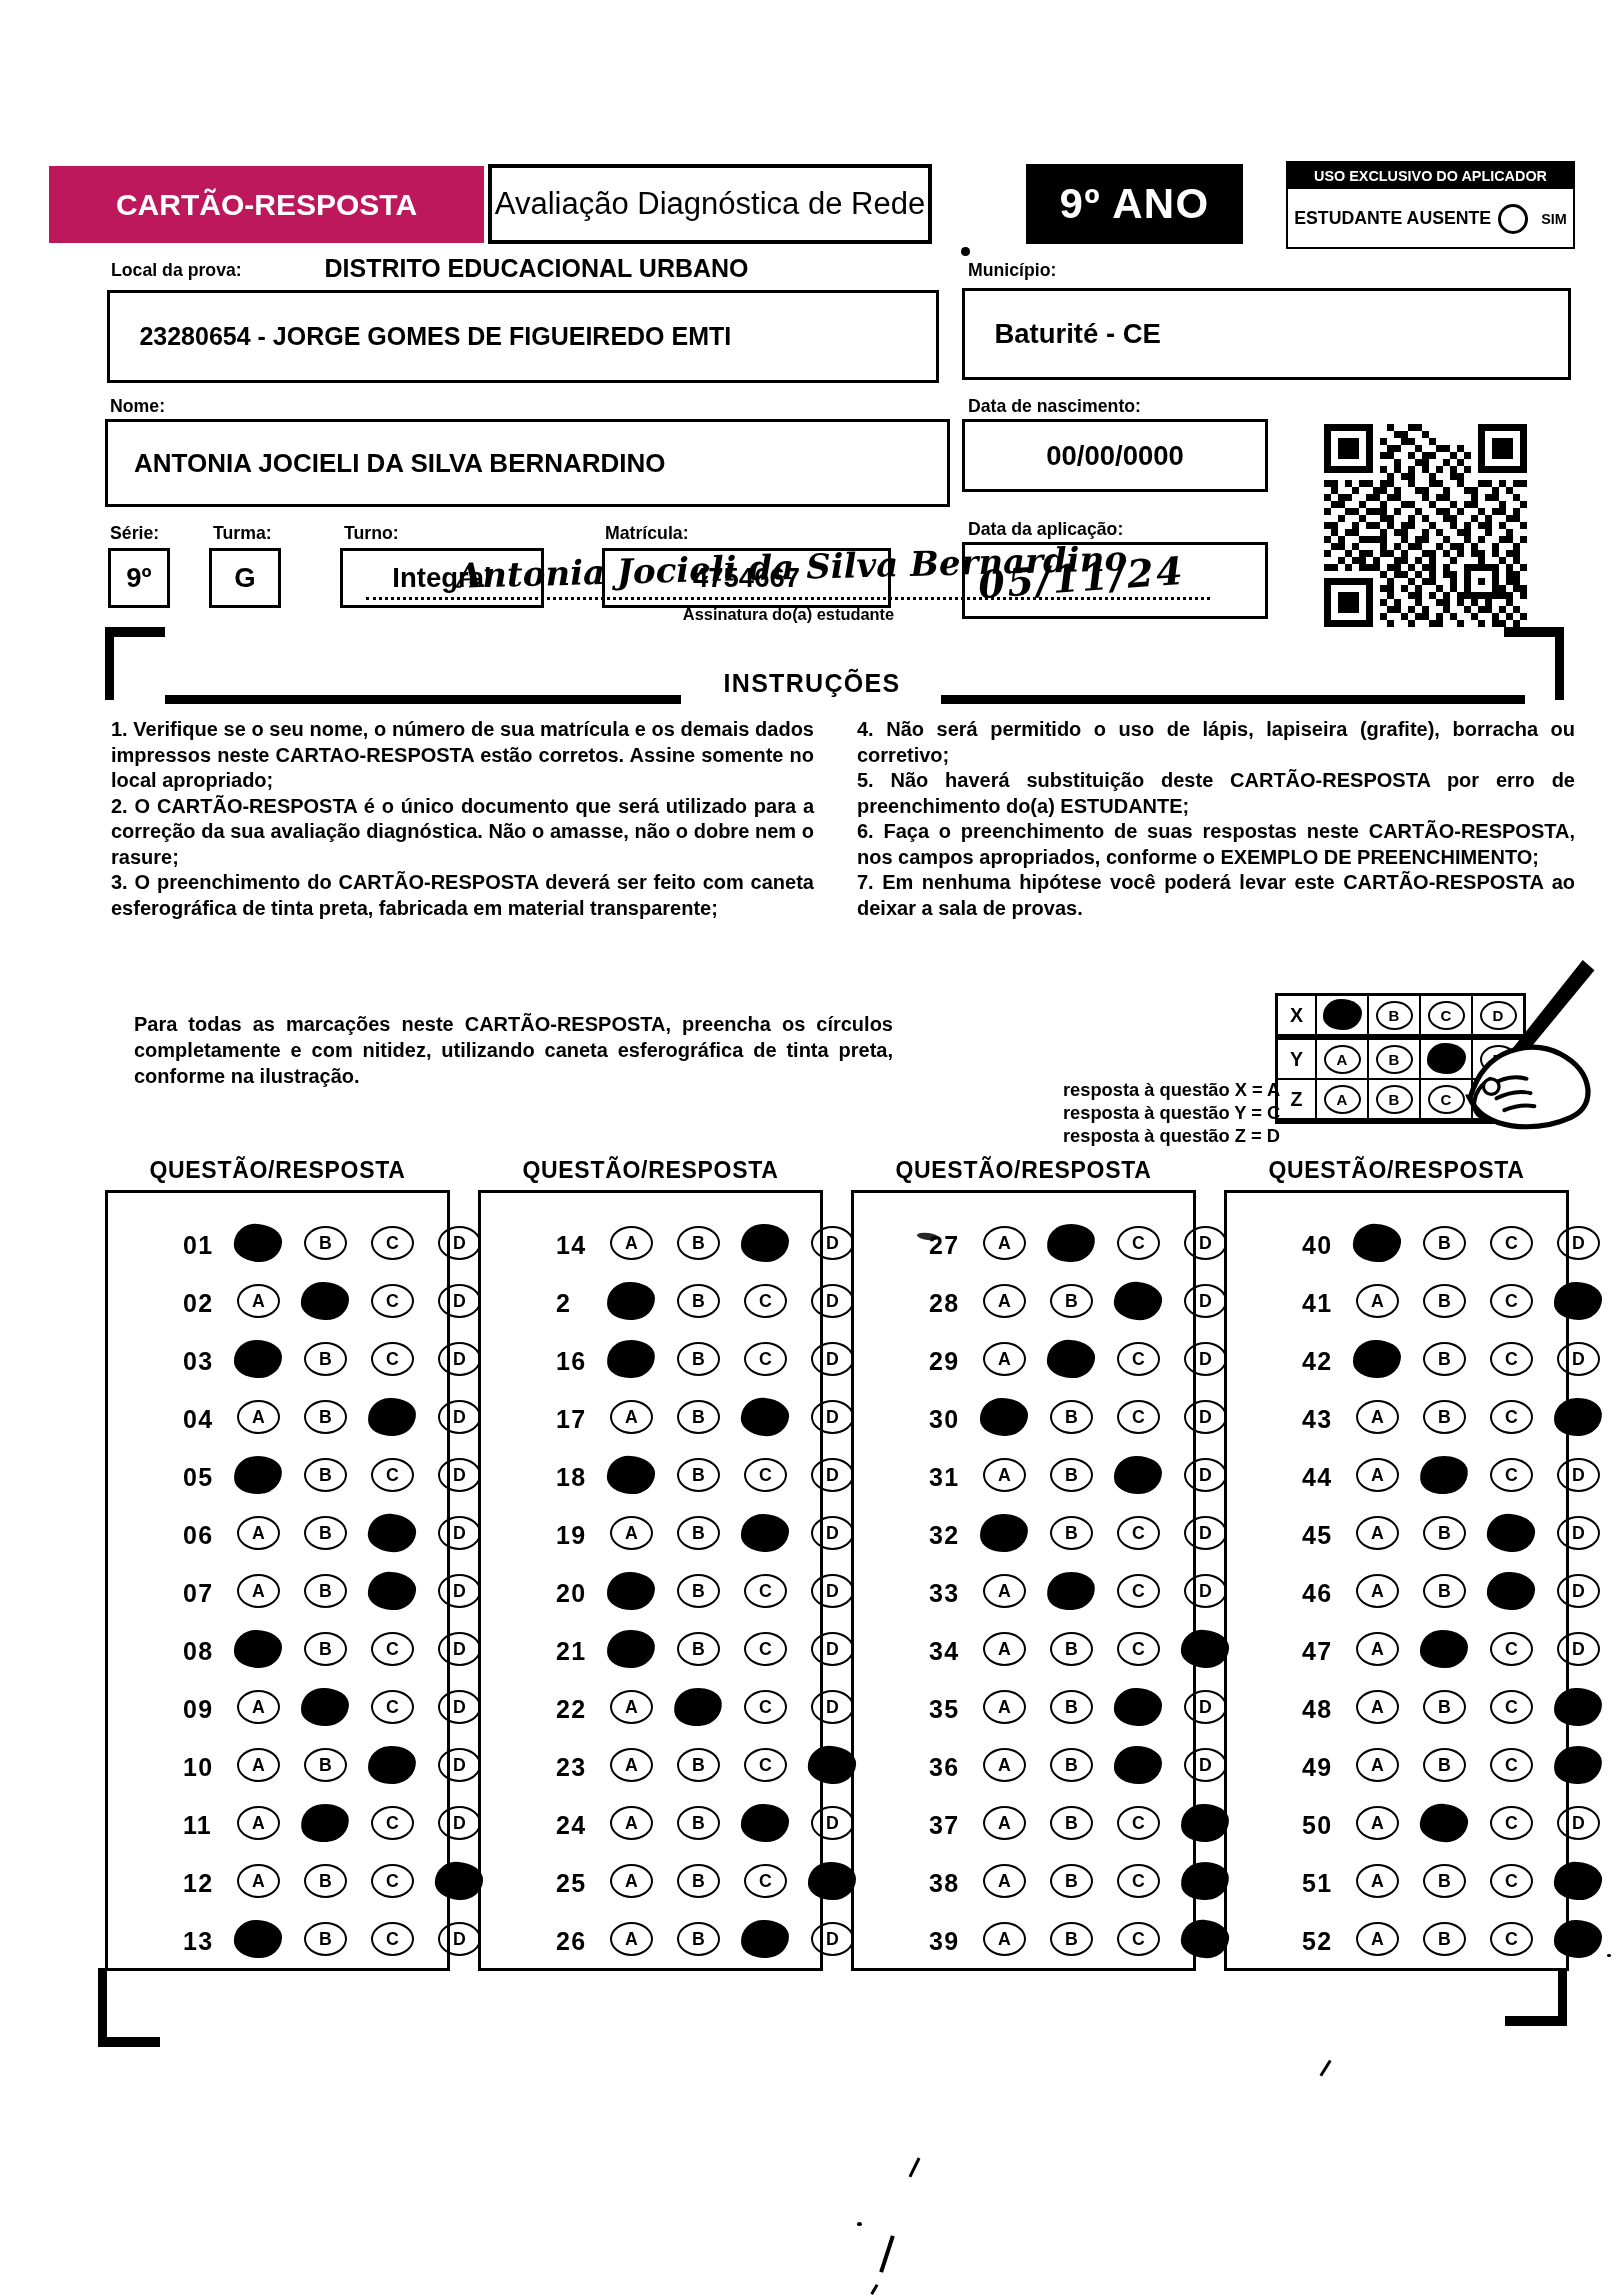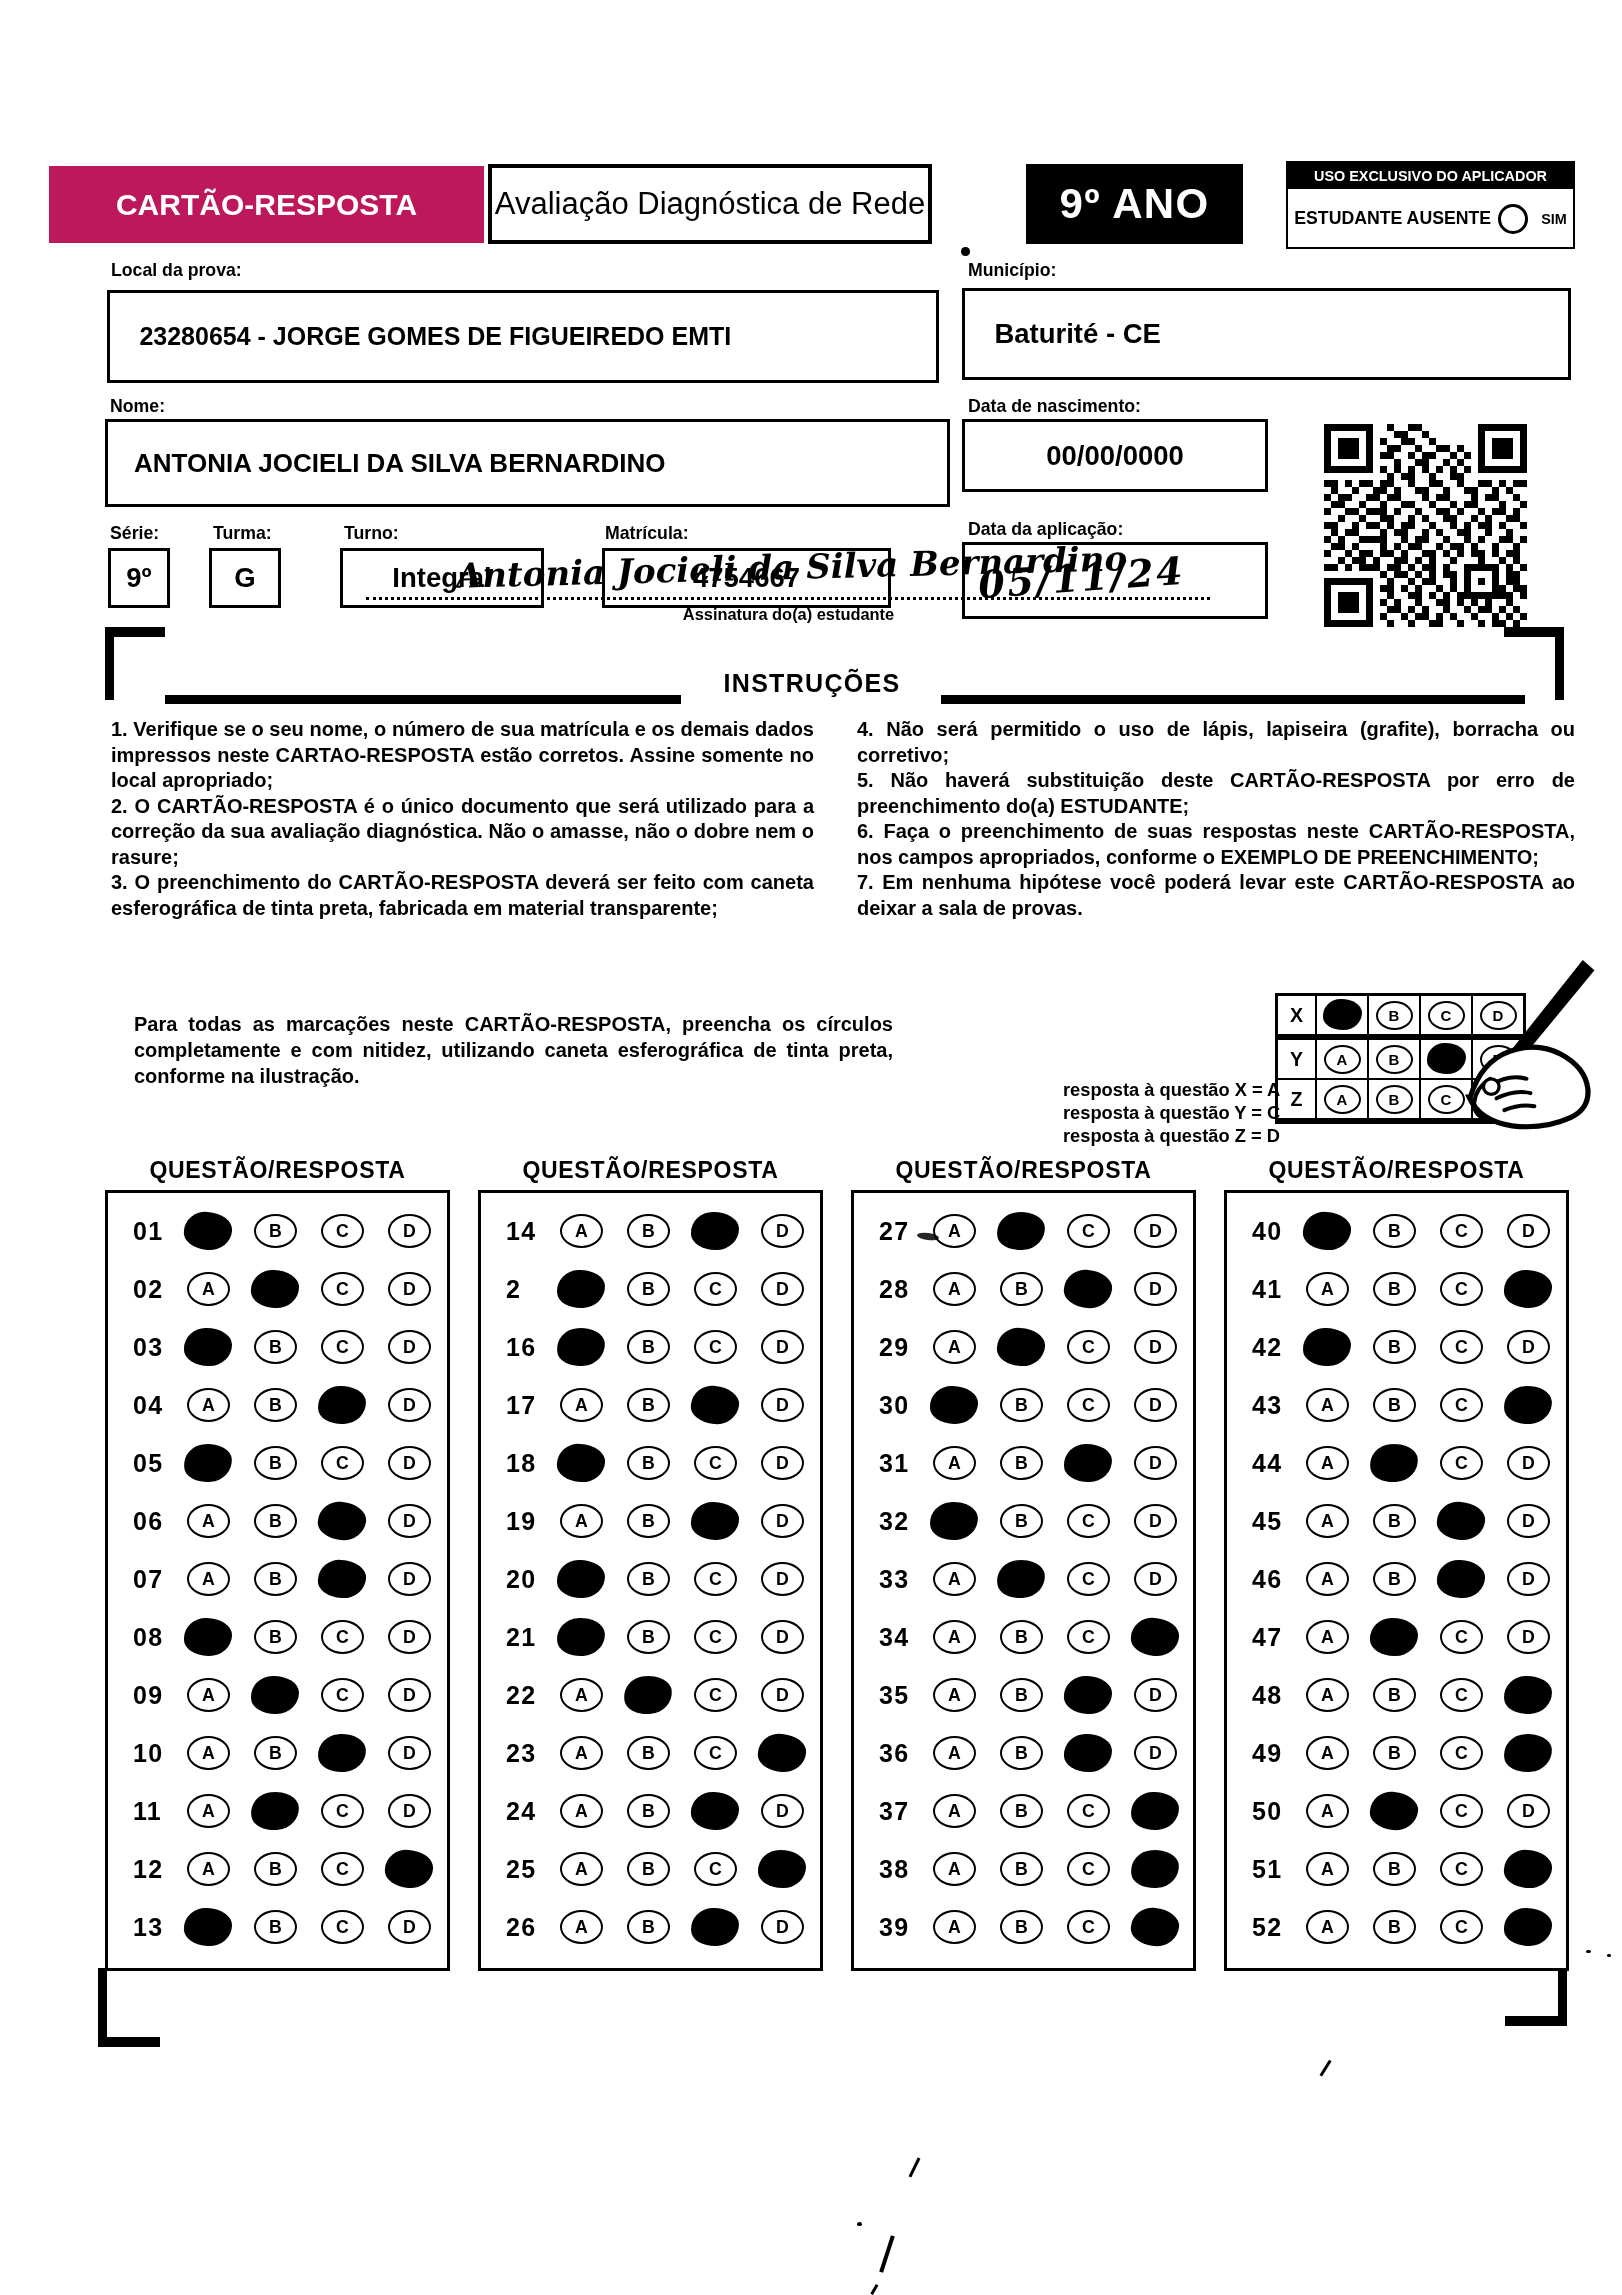--- a/index.html
+++ b/index.html
@@ -56,21 +56,21 @@
           display:inline-flex;align-items:center;justify-content:center;
           font-weight:700;font-size:17.7px;flex:none;}
   .blob{border:none;background:#000;width:48px;height:38px;
         border-radius:46% 54% 48% 52% / 55% 45% 57% 43%;}
   .ex-bubble{width:37px;height:29px;font-size:15px;border-width:2px;}
   .ex-blob{width:39px;height:31px;}
   
   .answers-col{position:absolute;width:345px;top:1157px;}
   .answers-header{height:33px;text-align:center;font-weight:700;font-size:23px;letter-spacing:0.7px;}
   .answers-box{box-sizing:border-box;width:345px;height:781px;border:3.9px solid #000;padding-top:9.2px;margin-top:0;}
-  .ans-row{display:flex;align-items:center;height:58px;padding-left:25px;}
+  .ans-row{display:flex;align-items:flex-end;height:58px;padding-left:35px;margin-left:40px;}
   .ans-num{width:54px;font-size:25px;font-weight:700;letter-spacing:1.3px;flex:none;}
   .ans-row .bubble{margin-right:24px;}
   .ans-row .blob{margin:-2px 21.6px -2px -2.6px;}
   .speck{position:absolute;background:#000;}
 </style>
 </head>
 <body>
 
 <div class="page">
 
@@ -81,20 +81,21 @@
     <div class="hdr-apl-strip">USO EXCLUSIVO DO APLICADOR</div>
     <div class="hdr-apl-body">
       <span>ESTUDANTE AUSENTE</span>
       <span class="apl-circle"></span>
       <span class="apl-sim">SIM</span>
     </div>
   </div>
   <div class="abs dot"></div>
 
   <div class="abs lbl" style="left:111px;top:260px;">Local da prova:</div>
+  <div class="abs bold" style="left:275px;top:254px;width:523px;text-align:center;font-size:25px;">DISTRITO EDUCACIONAL URBANO</div>
   <div class="abs boxed" style="left:107px;top:290px;width:832px;height:93px;padding-left:29.4px;">
     <span class="boxval" style="font-size:25px;">23280654 - JORGE GOMES DE FIGUEIREDO EMTI</span>
   </div>
 
   <div class="abs lbl" style="left:110px;top:396px;">Nome:</div>
   <div class="abs boxed" style="left:105px;top:419px;width:845px;height:88px;padding-left:26px;">
     <span class="boxval">ANTONIA JOCIELI DA SILVA BERNARDINO</span>
   </div>
 
   <div class="abs lbl" style="left:110px;top:523px;">Série:</div>

